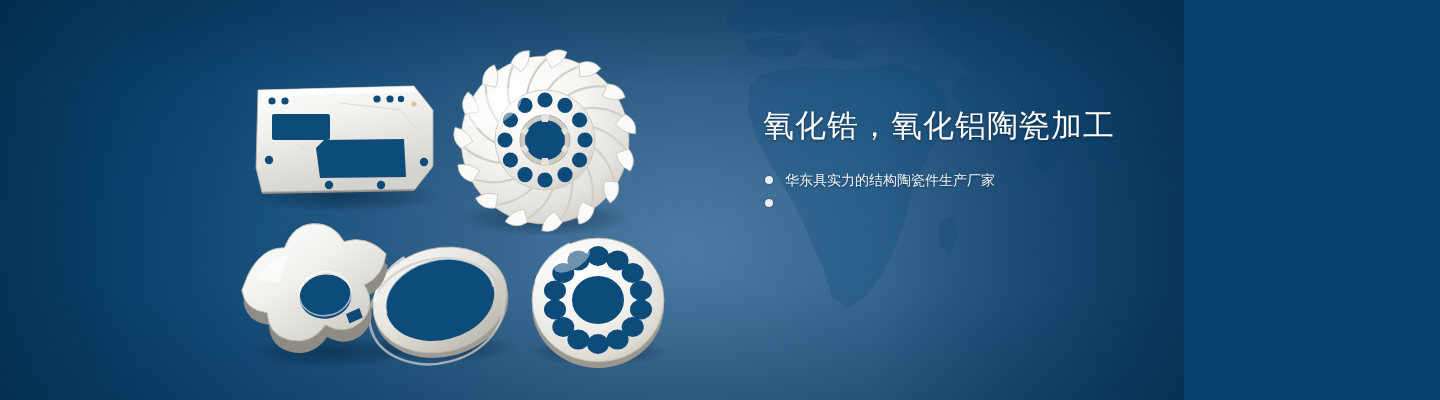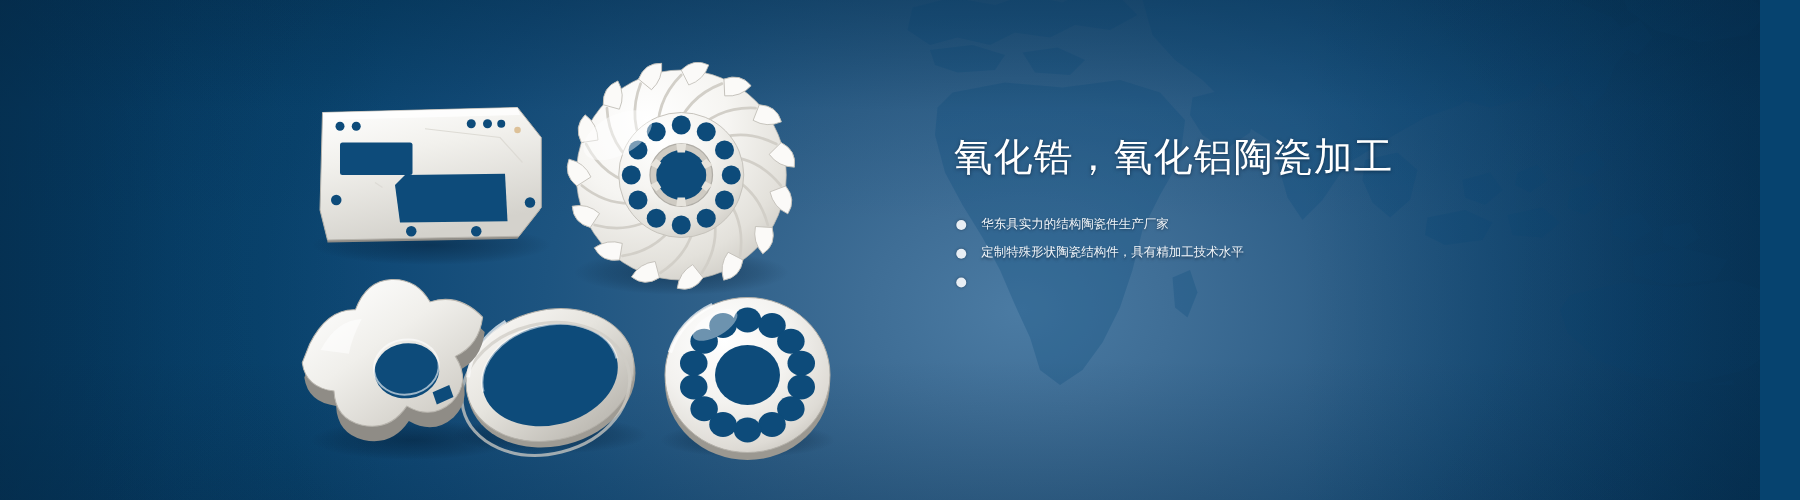--- a/index.html
+++ b/index.html
@@ -5,21 +5,21 @@
   * { box-sizing: border-box; margin: 0; padding: 0; }
   html, body {
     width: 1440px; height: 400px;
     overflow: hidden;
     background: #06436f;
     font-family: "Liberation Sans", "DejaVu Sans", sans-serif;
   }
 
   #banner {
     position: relative;
-    width: 1408px; height: 400px;
+    width: 1184px; height: 400px;
     overflow: hidden;
     background: #ec4899;
   }
 
   
   .bg-base {
     position: absolute; inset: 0;
     background:
       radial-gradient(ellipse 760px 560px at 58% 62%,
         #4b7ba3 0%,
@@ -86,21 +86,21 @@
     white-space: nowrap;
   }
   .bullets {
     list-style: none;
     margin-top: 26px;
   }
   .bullets li {
     position: relative;
     padding-left: 22px;
     margin-bottom: 7px;
-    font-size: 10px;
+    font-size: 14px;
     line-height: 16px;
     color: #f2f6fa;
     white-space: nowrap;
     text-shadow: 0 1px 2px rgba(0,14,30,0.5);
   }
   .dot {
     position: absolute;
     left: 2px; top: 4px;
     width: 8px; height: 8px;
     border-radius: 50%;
@@ -386,21 +386,17 @@
   <div class="textblock">
     <h1 class="headline">氧化锆，氧化铝陶瓷加工</h1>
 
     <ul class="bullets">
       <li>
         <span class="dot"></span>
         <span>华东具实力的结构陶瓷件生产厂家</span>
       </li>
       <li>
         <span class="dot"></span>
-        <span>定制特殊形状陶瓷结构件，具有精加工技术水平</span>
-      </li>
-      <li>
-        <span class="dot"></span>
       </li>
     </ul>
   </div>
 
 </div>
 
 </body></html>

